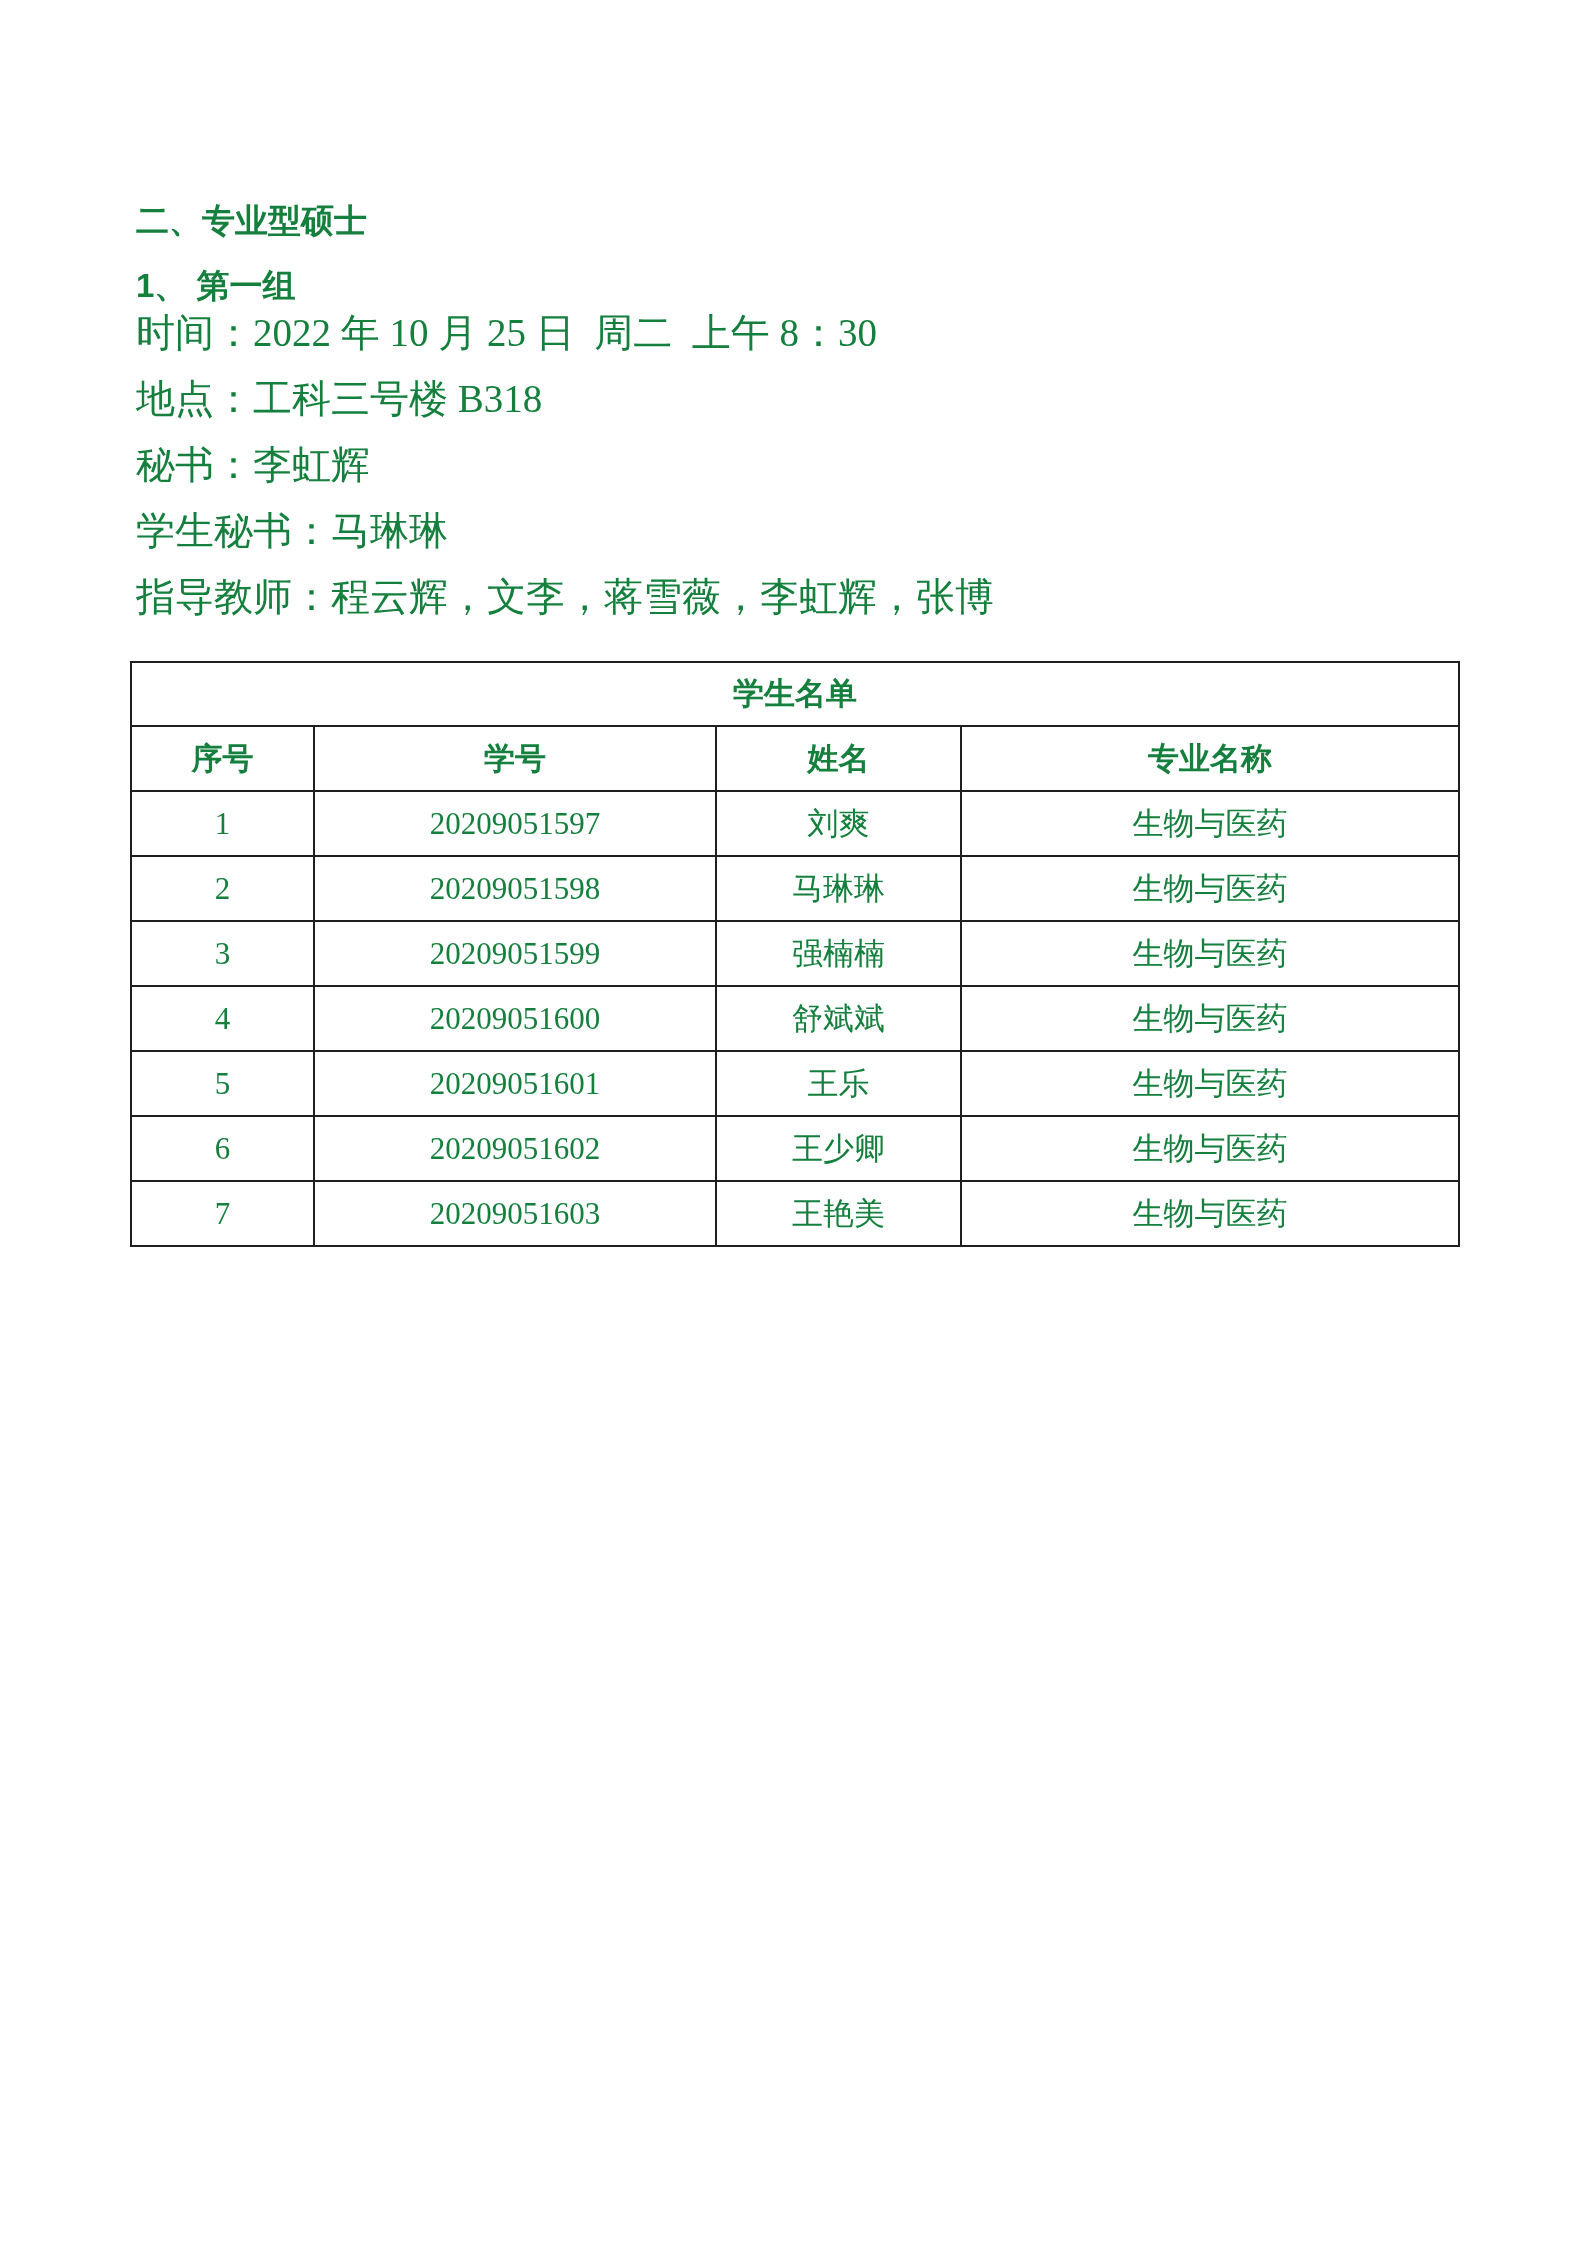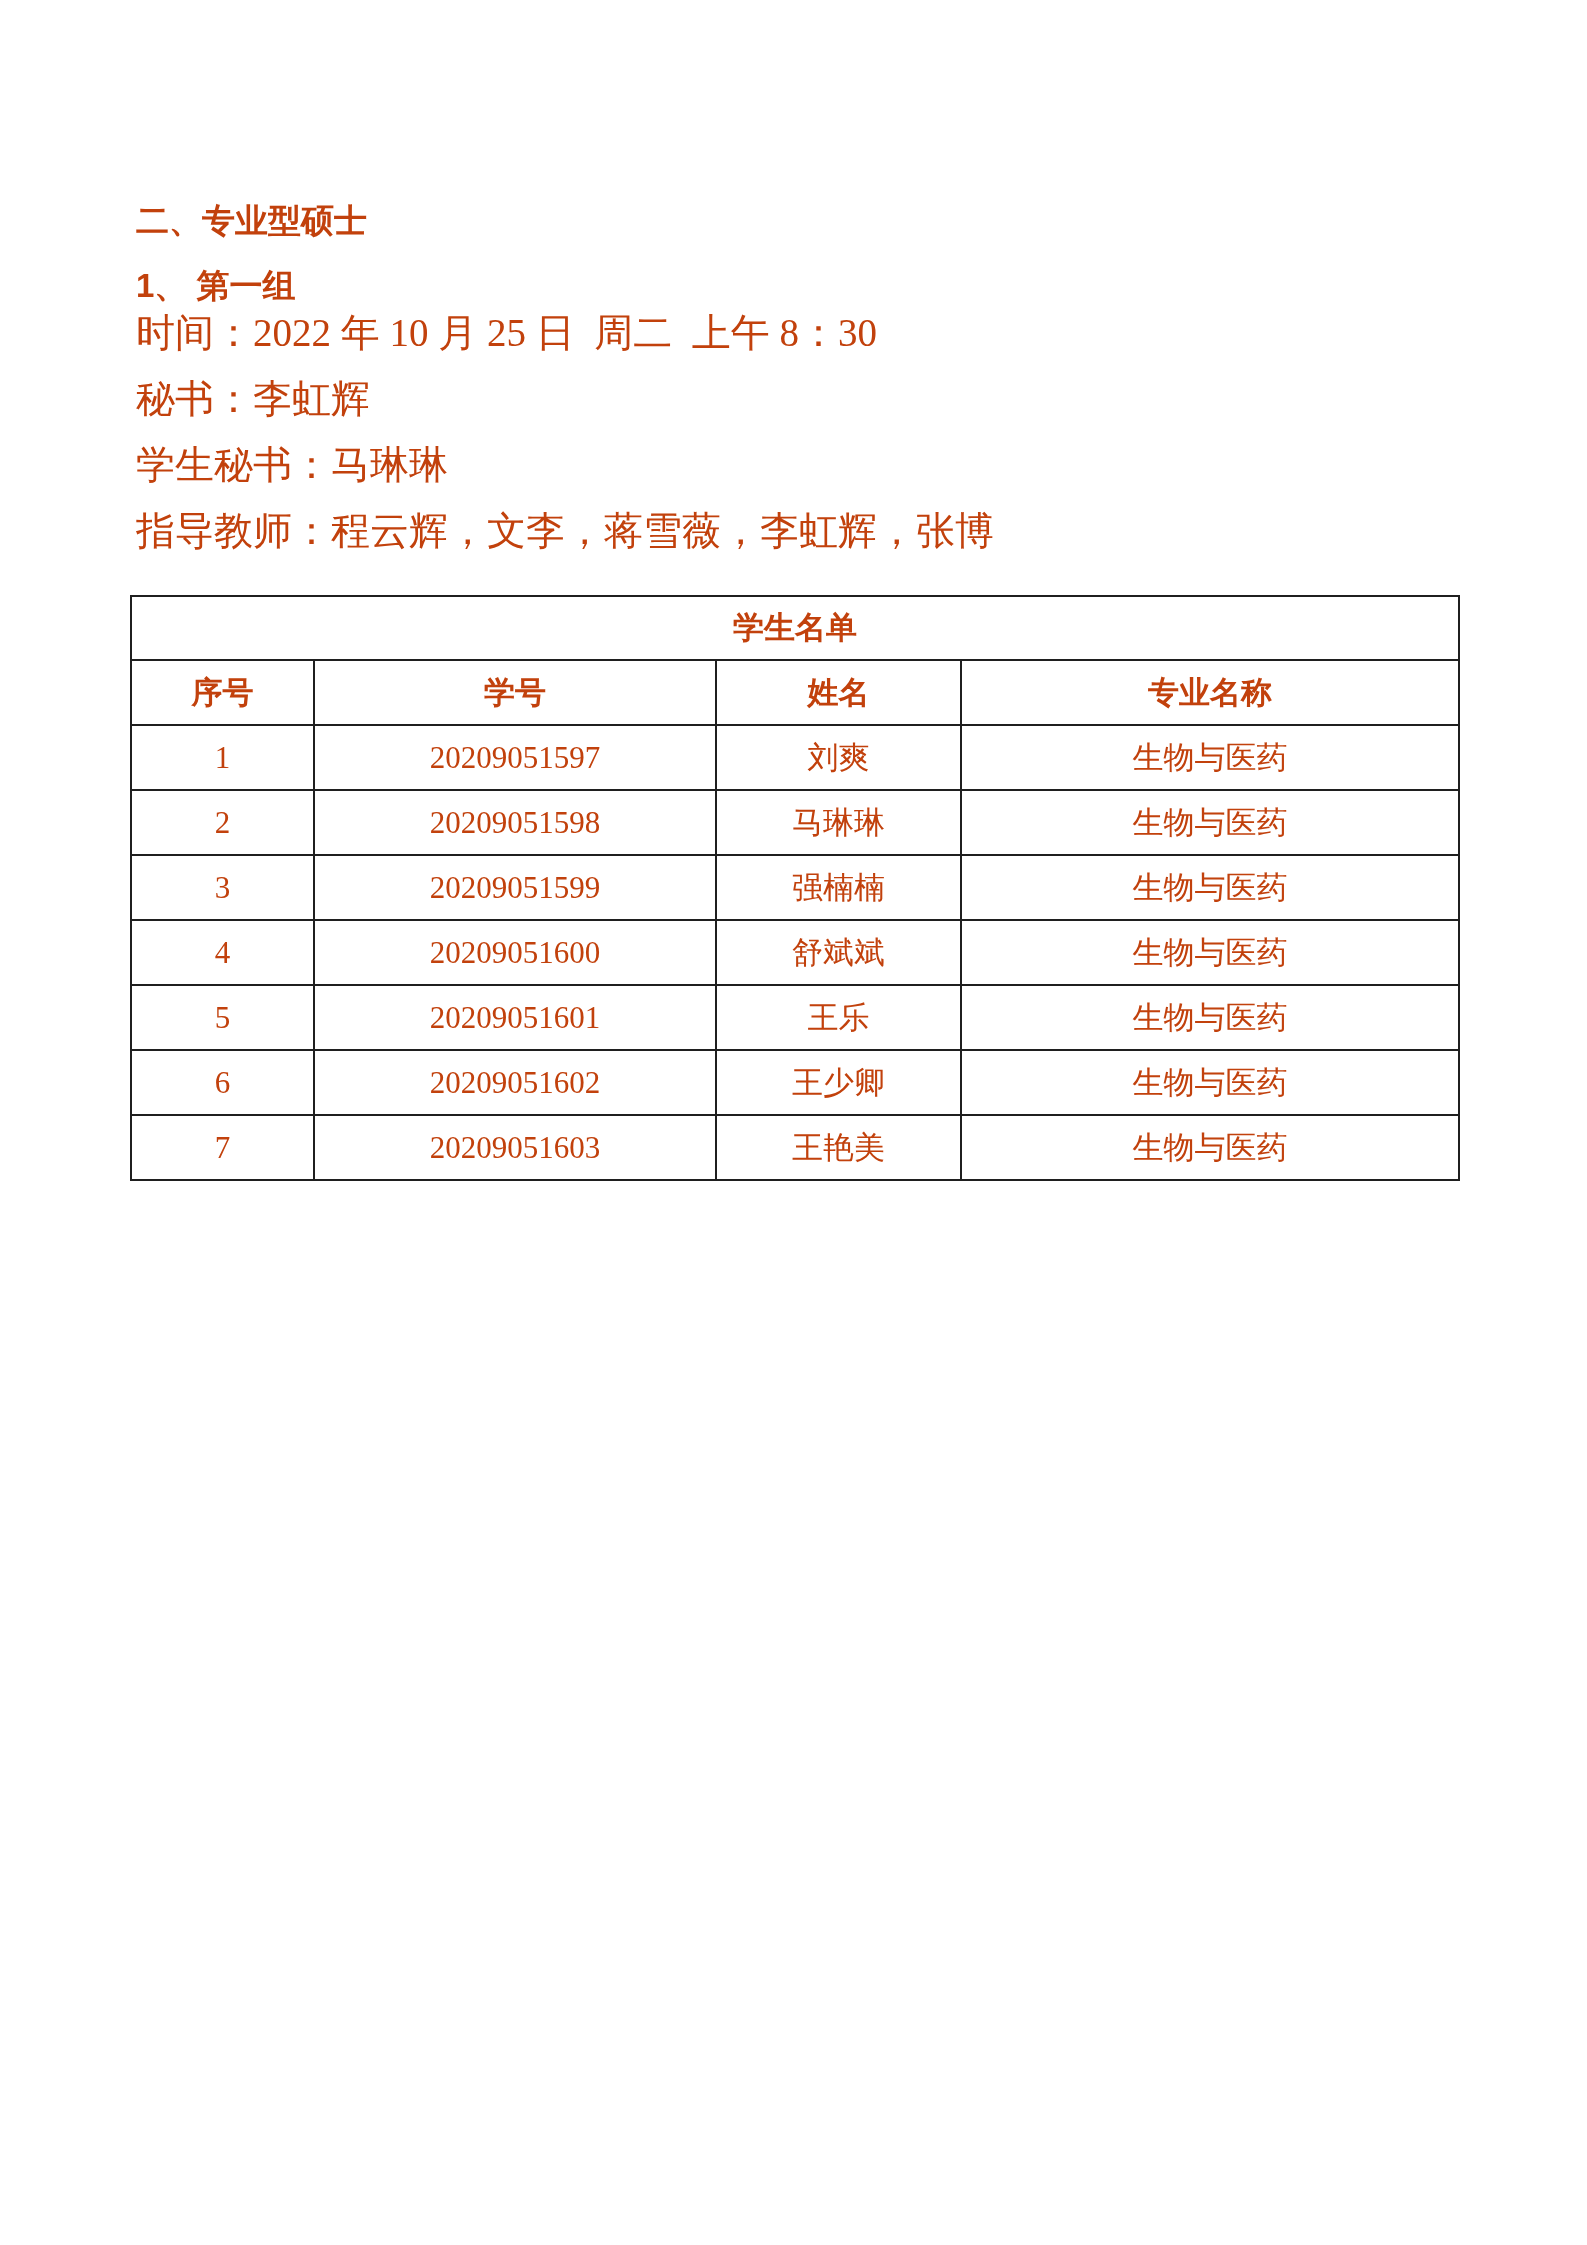--- a/index.html
+++ b/index.html
@@ -5,21 +5,21 @@
   html, body {
     margin: 0;
     padding: 0;
     background: #ffffff;
   }
   .page {
     position: relative;
     width: 1587px;
     height: 2245px;
     background: #ffffff;
-    color: #c2410c;
+    color: #15803d;
     font-family: "Liberation Serif", serif;
     overflow: hidden;
   }
   .content {
     position: absolute;
     top: 203px;
     left: 136px;
     width: 1330px;
   }
   .section-heading {
@@ -78,20 +78,21 @@
 <body>
 
 <div class="page">
   <div class="content">
 
     <div class="section-heading">二、专业型硕士</div>
 
     <div class="group-heading">1、 第一组</div>
 
     <div class="info-line">时间：2022 年 10 月 25 日  周二  上午 8：30</div>
+    <div class="info-line">地点：工科三号楼 B318</div>
     <div class="info-line">秘书：李虹辉</div>
     <div class="info-line">学生秘书：马琳琳</div>
     <div class="info-line">指导教师：程云辉，文李，蒋雪薇，李虹辉，张博</div>
 
     <table class="student-table">
       <colgroup>
           <col style="width: 183px;">
           <col style="width: 402px;">
           <col style="width: 245px;">
           <col style="width: 498px;">

